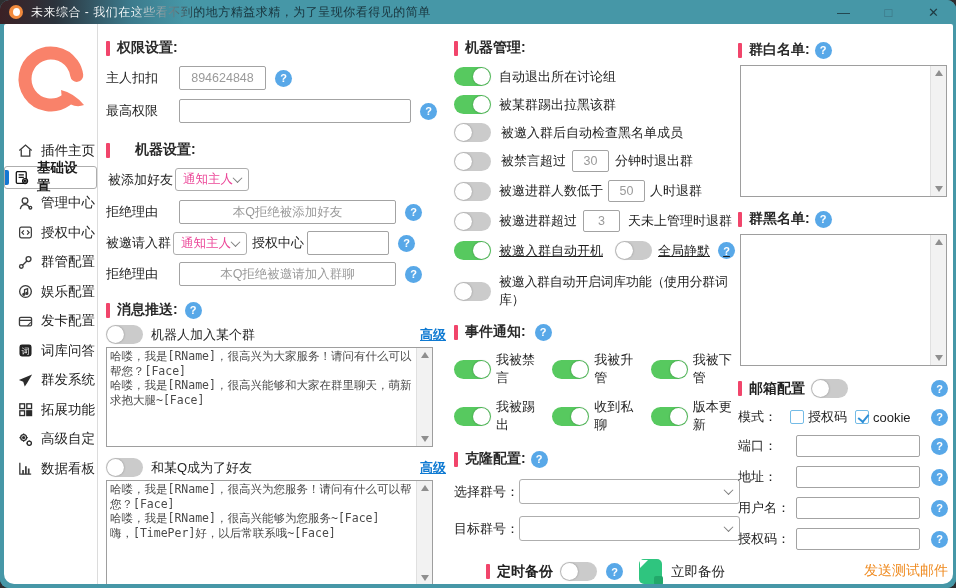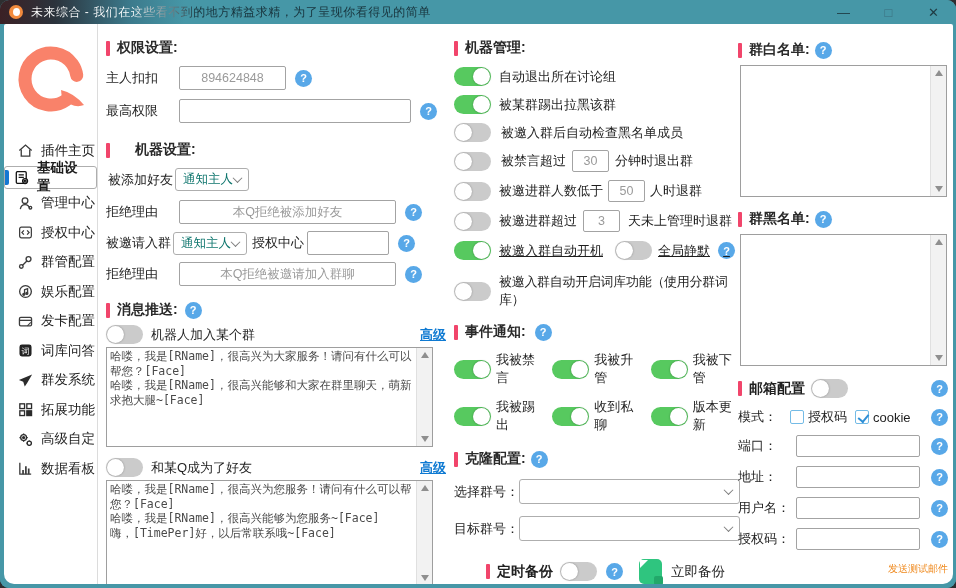--- a/index.html
+++ b/index.html
@@ -47,21 +47,21 @@
   .lab{color:#1f1f1f;}
   .lab-r{text-align:left;}
 
   .inp{border:1px solid #a3a3a3;border-radius:2px;background:#fff;height:24px;font-size:12.5px;
     font-family:"Liberation Sans","DejaVu Sans",sans-serif;color:#9a9a9a;outline:none;padding:0 4px;}
   .inp.center{text-align:center;}
   .inp::placeholder{color:#9a9a9a;}
   .inp.small{height:22px;}
 
   .sel{border:1px solid #aeaeae;border-radius:3px;background:#fff;height:23px;display:flex;align-items:center;padding:0 7px;cursor:default;}
-  .sel .sel-txt{flex:1;font-size:12.5px;color:#0f766e;white-space:nowrap;}
+  .sel .sel-txt{flex:1;font-size:12.5px;color:#ec4899;white-space:nowrap;}
   .chv{width:7px;height:7px;border-right:1.6px solid #7e7e7e;border-bottom:1.6px solid #7e7e7e;transform:rotate(45deg) translate(-1px,-1px);flex:none;}
 
   .q-help{width:17px;height:17px;border-radius:50%;background:#58A8E8;color:#fff;font-size:11px;font-weight:bold;
     display:flex;align-items:center;justify-content:center;flex:none;cursor:default;}
 
   .tg{width:37px;height:19px;border-radius:10px;background:#cbcbcb;position:relative;flex:none;cursor:default;}
   .tg .knob{position:absolute;top:1px;left:1px;width:17px;height:17px;border-radius:50%;background:#fff;box-shadow:0 0 2px rgba(0,0,0,.35);}
   .tg.on{background:#57C95F;}
   .tg.on .knob{left:auto;right:1px;}
 
@@ -77,21 +77,21 @@
 
   .cb{width:14px;height:14px;border:1px solid #74BBE6;background:#fff;border-radius:2px;position:relative;flex:none;cursor:default;}
   .cb.on::after{content:"";position:absolute;left:3.5px;top:0.5px;width:4.5px;height:8px;
     border-right:2px solid #2F8FD6;border-bottom:2px solid #2F8FD6;transform:rotate(40deg);}
 
   .bk{width:23px;height:25px;position:relative;flex:none;cursor:default;}
   .bk .page{position:absolute;inset:0;background:#2FC57F;border-radius:5px;}
   .bk .fold{position:absolute;left:1px;top:1px;width:0;height:0;border-top:8px solid #fff;border-right:8px solid transparent;}
   .bk .tab{position:absolute;right:-1px;bottom:-1px;width:9px;height:9px;background:#22A86A;border-radius:2px;}
 
-  .orange-link{color:#EF8A1F;font-size:10px;cursor:default;text-align:center;}
+  .orange-link{color:#EF8A1F;font-size:14px;cursor:default;text-align:center;}
   svg{display:block;}
 </style>
 </head>
 <body>
 
 <div class="window">
 
   <div class="titlebar">
     <span class="app-ico"></span>
     <span class="title-text">未来综合 - 我们在这些看不到的地方精益求精，为了呈现你看得见的简单</span>
@@ -237,21 +237,21 @@
 
     <div class="main">
 
       <div class="col col1">
         <div class="sec-h" style="margin-top:15px;">
           <span class="pbar"></span>
           <span>权限设置:</span>
         </div>
         <div class="row" style="margin-top:9px;">
           <span class="lab lab-r" style="width:66px;margin-right:7px;">主人扣扣</span>
-          <input class="inp center" style="width: 107px;" value="894624848">
+          <input class="inp center" style="width: 87px;" value="894624848">
           <span class="q-help" style="margin-left:9px;">?</span>
         </div>
         <div class="row" style="margin-top:9px;">
           <span class="lab lab-r" style="width:66px;margin-right:7px;">最高权限</span>
           <input class="inp" style="width: 232px;" value="">
           <span class="q-help" style="margin-left:9px;">?</span>
         </div>
 
         <div class="sec-h" style="margin-top:18px;gap:18px;">
           <span class="pbar"></span>

